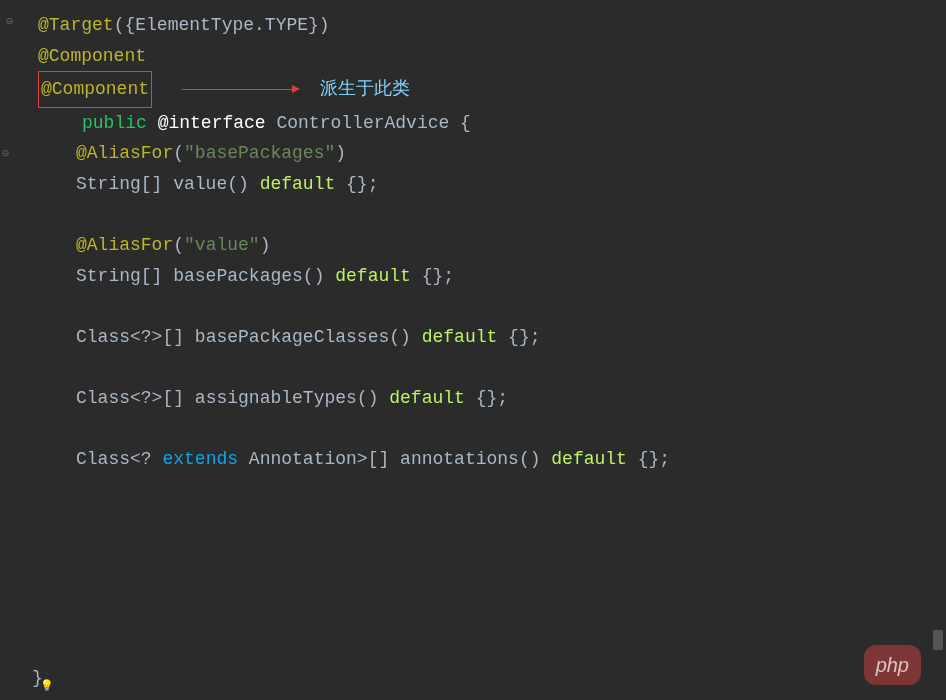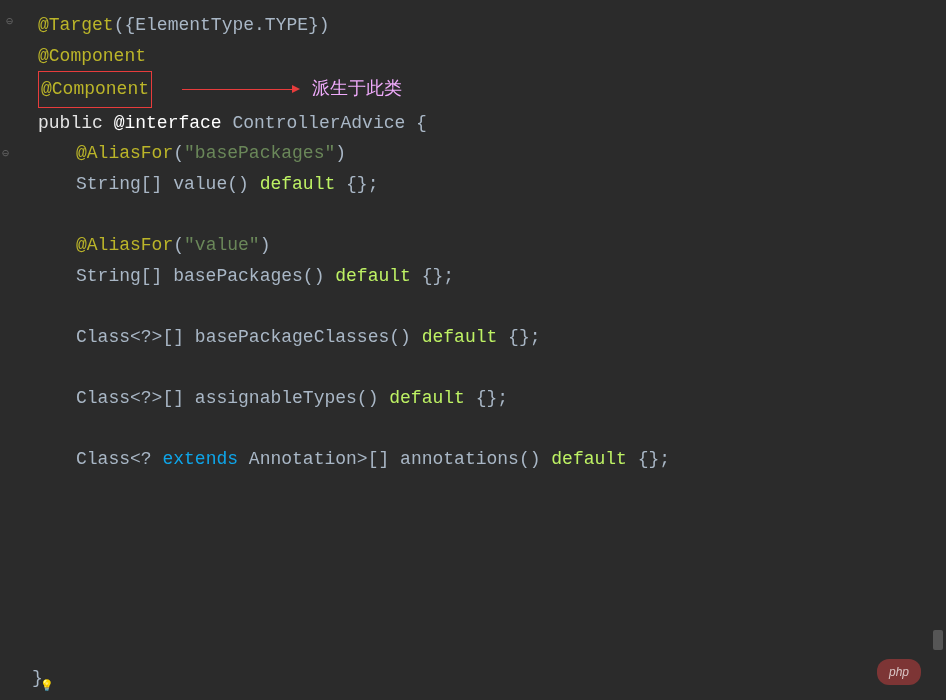--- a/index.html
+++ b/index.html
@@ -33,21 +33,21 @@
       font-size: 12px;
     }
     .code-area {
       padding-left: 38px;
     }
     .line {
       white-space: pre;
       min-height: 30px;
     }
     .kw-annotation { color: #bbb529; }
-    .kw-public { color: #e5e5e5; }
+    .kw-public { color: #22c55e; margin-left: 44px; }
     .kw-interface { color: #ffffff; }
     .kw-default { color: #bef264; }
     .kw-extends { color: #0ea5e9; }
     .string-lit { color: #6a8759; }
     .text-normal { color: #a9b7c6; }
     .punct { color: #a9b7c6; }
     .component-box {
       border: 1px solid #e73c3c;
       display: inline-block;
       padding: 2px 2px;
@@ -65,30 +65,30 @@
       margin-left: 30px;
     }
     .arrow-head {
       display: inline-block;
       width: 0;
       height: 0;
       border-left: 8px solid #e73c3c;
       border-top: 4px solid transparent;
       border-bottom: 4px solid transparent;
     }
-    .red-text { color: #f0abfc; margin-left: 12px; }
+    .red-text { color: #7dd3fc; margin-left: 20px; }
     .watermark {
       position: absolute;
       right: 25px;
       bottom: 15px;
       background: rgba(180, 60, 60, 0.6);
       color: rgba(255,255,255,0.7);
       padding: 3px 12px;
       border-radius: 12px;
-      font-size: 12px;
+      font-size: 20px;
       font-family: sans-serif;
       font-style: italic;
     }
     .scroll-thumb {
       position: absolute;
       right: 3px;
       bottom: 50px;
       width: 10px;
       height: 20px;
       background: #555;

